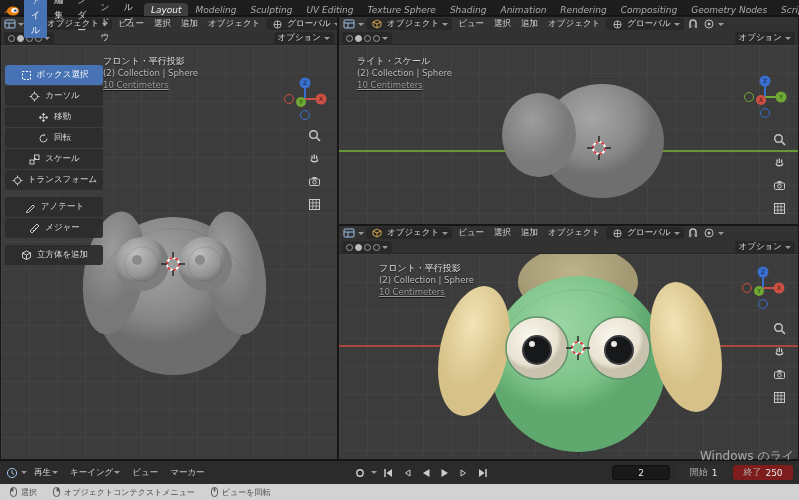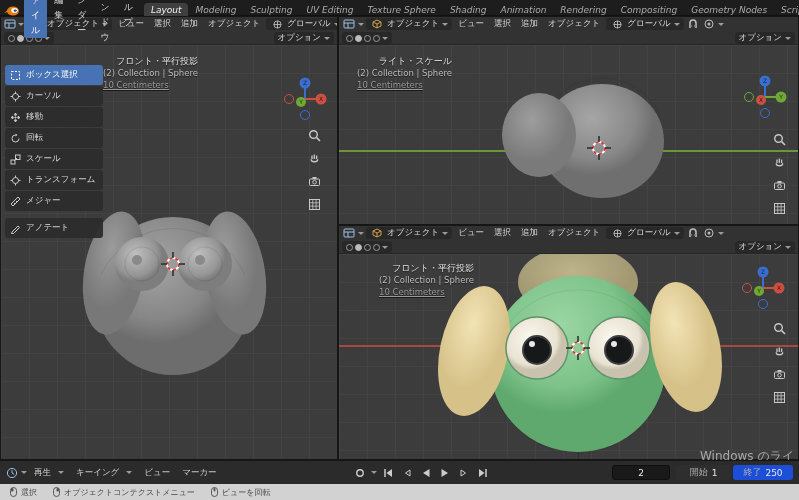--- a/index.html
+++ b/index.html
@@ -39,53 +39,53 @@
   .shade-dot { width:7px; height:7px; border-radius:50%; border:1px solid #9a9a9a; }
   .shade-dot.solid { background:#bdbdbd; border-color:#bdbdbd; }
 
   .vp-canvas { position:absolute; left:1px; right:1px; top:29px; bottom:1px; background:#3c3c3c;
                background-image: linear-gradient(#434343 1px, transparent 1px),
                                  linear-gradient(90deg, #434343 1px, transparent 1px);
                background-size:28px 28px; }
   .vp-canvas svg.model { position:absolute; left:0; top:0; z-index:1; }
 
   .vp-overlay { position:absolute; z-index:3; line-height:12px; pointer-events:none; }
-  .vp-overlay .l1 { font-size:9px; color:#e2e2e2; text-shadow:0 1px 1px rgba(0,0,0,.6);text-align:right; }
+  .vp-overlay .l1 { font-size:9px; color:#e2e2e2; text-shadow:0 1px 1px rgba(0,0,0,.6); }
   .vp-overlay .l2 { font-size:8.5px; color:#bdbdbd; text-shadow:0 1px 1px rgba(0,0,0,.6); }
   .vp-overlay .l3 { font-size:8.5px; color:#9a9a9a; text-shadow:0 1px 1px rgba(0,0,0,.6);text-decoration:underline; }
 
   
   .tools { position:absolute; left:4px; top:20px; width:98px; z-index:5; display:flex; flex-direction:column; gap:1px; }
   .tool { display:flex; align-items:center; gap:4px; height:20px; background:rgba(44,44,44,.95);
-          border-radius:3px; padding:0 4px; font-size:8.5px; color:#dedede; white-space:nowrap; overflow:hidden; }
+          border-radius:3px; padding:0 4px; font-size:8.5px; color:#dedede; white-space:nowrap; overflow:hidden;justify-content:center; }
   .tool.active { background:#4772b3; color:#fff; }
   .tool .ticon { flex:0 0 13px; height:13px; display:flex; align-items:center; justify-content:center; }
   .tool.gap { margin-top:6px; }
 
   
   .gizmo { position:absolute; z-index:4; }
   .navstack { position:absolute; z-index:4; display:flex; flex-direction:column; gap:7px; align-items:center; }
   .navbtn { width:16px; height:16px; border-radius:50%; display:flex; align-items:center; justify-content:center; }
 
   
   .axis-line-y { position:absolute; left:0; right:0; height:2px; background:#6fa834; opacity:.85; z-index:0; }
   .axis-line-x { position:absolute; left:0; right:0; height:2px; background:#bb4a3f; opacity:.85; z-index:0; }
   .axis-line-v { position:absolute; top:0; bottom:0; width:1px; background:#2e2e2e; z-index:0; }
 
   
   .timeline { position:absolute; left:0; top:460px; width:799px; height:24px; background:#2b2b2b;
               border-top:1px solid #151515; display:flex; align-items:center; padding:0 5px; gap:2px; z-index:20; }
-  .tl-menu { font-size:8.5px; color:#d4d4d4; padding:0 5px; display:flex; align-items:center; gap:7px; white-space:nowrap; }
+  .tl-menu { font-size:8.5px; color:#d4d4d4; padding:0 5px; display:flex; align-items:center; gap:1px; white-space:nowrap; }
   .playback { position:absolute; left:352px; display:flex; align-items:center; gap:3px; }
   .pbtn { width:16px; height:14px; display:flex; align-items:center; justify-content:center; border-radius:2px; }
   .field { position:absolute; height:15px; border-radius:3px; background:#1e1e1e; color:#e8e8e8;
            font-size:9px; display:flex; align-items:center; justify-content:center; gap:4px; }
   .field.framenum { left:612px; width:58px; background:#191919; border:1px solid #0f0f0f; }
   .field.start { left:676px; width:55px; background:#2e2e2e; }
-  .field.end { left:733px; width:60px; background:#1d4ed8; }
+  .field.end { left:733px; width:60px; background:#7f1d1d; }
   .field .flabel { color:#b0b0b0; }
 
   
   .statusbar { position:absolute; left:0; top:484px; width:799px; height:16px; background:#d2d2d2;
                display:flex; align-items:center; gap:16px; padding:0 10px; z-index:20; }
   .hint { display:flex; align-items:center; gap:4px; font-size:8px; color:#474747; white-space:nowrap; }
 
   
   .watermark { position:absolute; left:700px; top:448px; width:99px; overflow:hidden; z-index:8;
                font-size:12px; color:rgba(255,255,255,.55); white-space:nowrap; pointer-events:none; }
@@ -258,36 +258,44 @@
         </div>
         <div class="tool">
           <span class="ticon">
               <svg width="11" height="11" viewBox="0 0 11 11">
                 <circle cx="5.5" cy="5.5" r="3" fill="none" stroke="#ccc"></circle>
                 <path d="M5.5 0.5 V2.5 M5.5 8.5 V10.5 M0.5 5.5 H2.5 M8.5 5.5 H10.5" stroke="#ccc"></path>
               </svg>
             </span>
           <span>トランスフォーム</span>
         </div>
+        <div class="tool gap">
+          <span class="ticon">
+              <svg width="11" height="11" viewBox="0 0 11 11">
+                <path d="M2 9 L8 3 L9.5 4.5 L3.5 10.5 L1.5 10.8 Z" fill="none" stroke="#ccc"></path>
+              </svg>
+            </span>
+          <span>アノテート</span>
+        </div>
         <div class="tool">
           <span class="ticon">
               <svg width="11" height="11" viewBox="0 0 11 11">
                 <path d="M1 8 L8 1 L10 3 L3 10 Z" fill="none" stroke="#ccc"></path>
                 <path d="M4 7 l1 1 M6 5 l1 1" stroke="#ccc"></path>
               </svg>
             </span>
           <span>メジャー</span>
         </div>
         <div class="tool gap">
           <span class="ticon">
               <svg width="11" height="11" viewBox="0 0 11 11">
-                <path d="M2 9 L8 3 L9.5 4.5 L3.5 10.5 L1.5 10.8 Z" fill="none" stroke="#ccc"></path>
-              </svg>
-            </span>
-          <span>アノテート</span>
+                <path d="M5.5 1 L9.5 3 V7.5 L5.5 9.5 L1.5 7.5 V3 Z M1.5 3 L5.5 5 L9.5 3 M5.5 5 V9.5" fill="none" stroke="#ccc"></path>
+              </svg>
+            </span>
+          <span>立方体を追加</span>
         </div>
       </div>
 
       <div class="vp-overlay" style="left:102px; top:10px;">
         <div class="l1">フロント・平行投影</div>
         <div class="l2">(2) Collection | Sphere</div>
         <div class="l3">10 Centimeters</div>
       </div>
 
       <div class="gizmo" style="left:278px; top:28px;">

